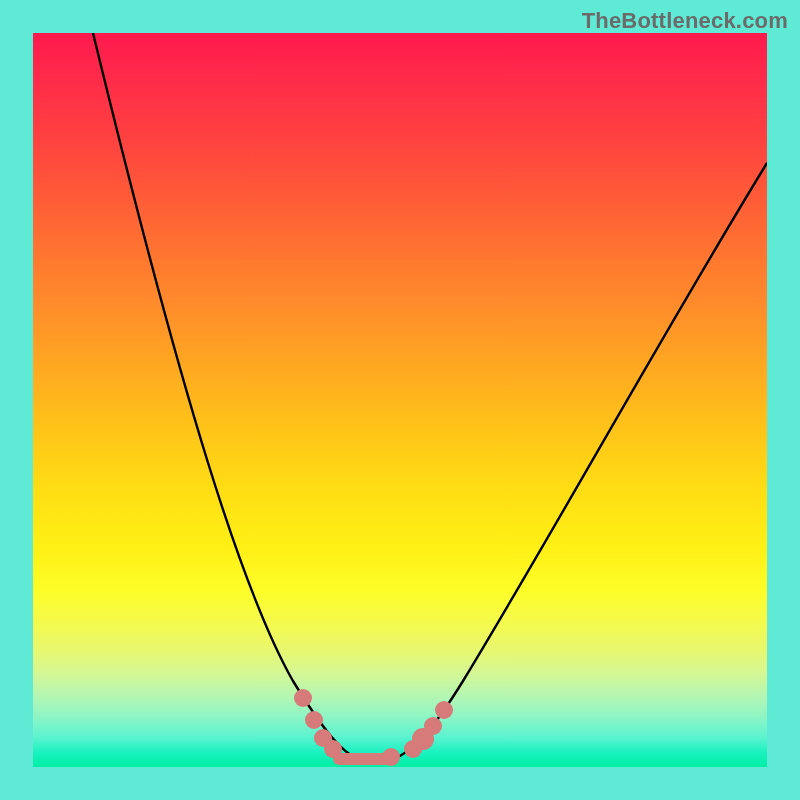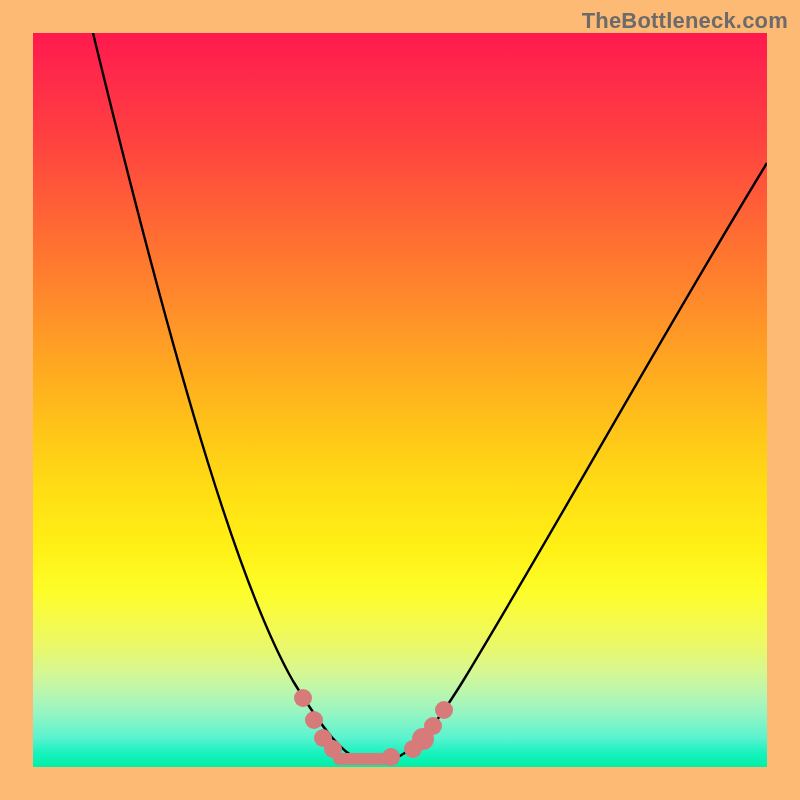--- a/index.html
+++ b/index.html
@@ -1,21 +1,21 @@
 <!DOCTYPE html>
 <html><head>
 <meta charset="utf-8">
 <style>
   * { margin: 0; padding: 0; box-sizing: border-box; }
   html, body { width: 800px; height: 800px; overflow: hidden; background: #000; }
   .frame {
     position: relative;
     width: 800px;
     height: 800px;
-    background: #fdba74;
+    background: #5eead4;
   }
   .plot-area {
     position: absolute;
     left: 33px;
     top: 33px;
     width: 734px;
     height: 734px;
     overflow: hidden;
   }
   .gradient {

